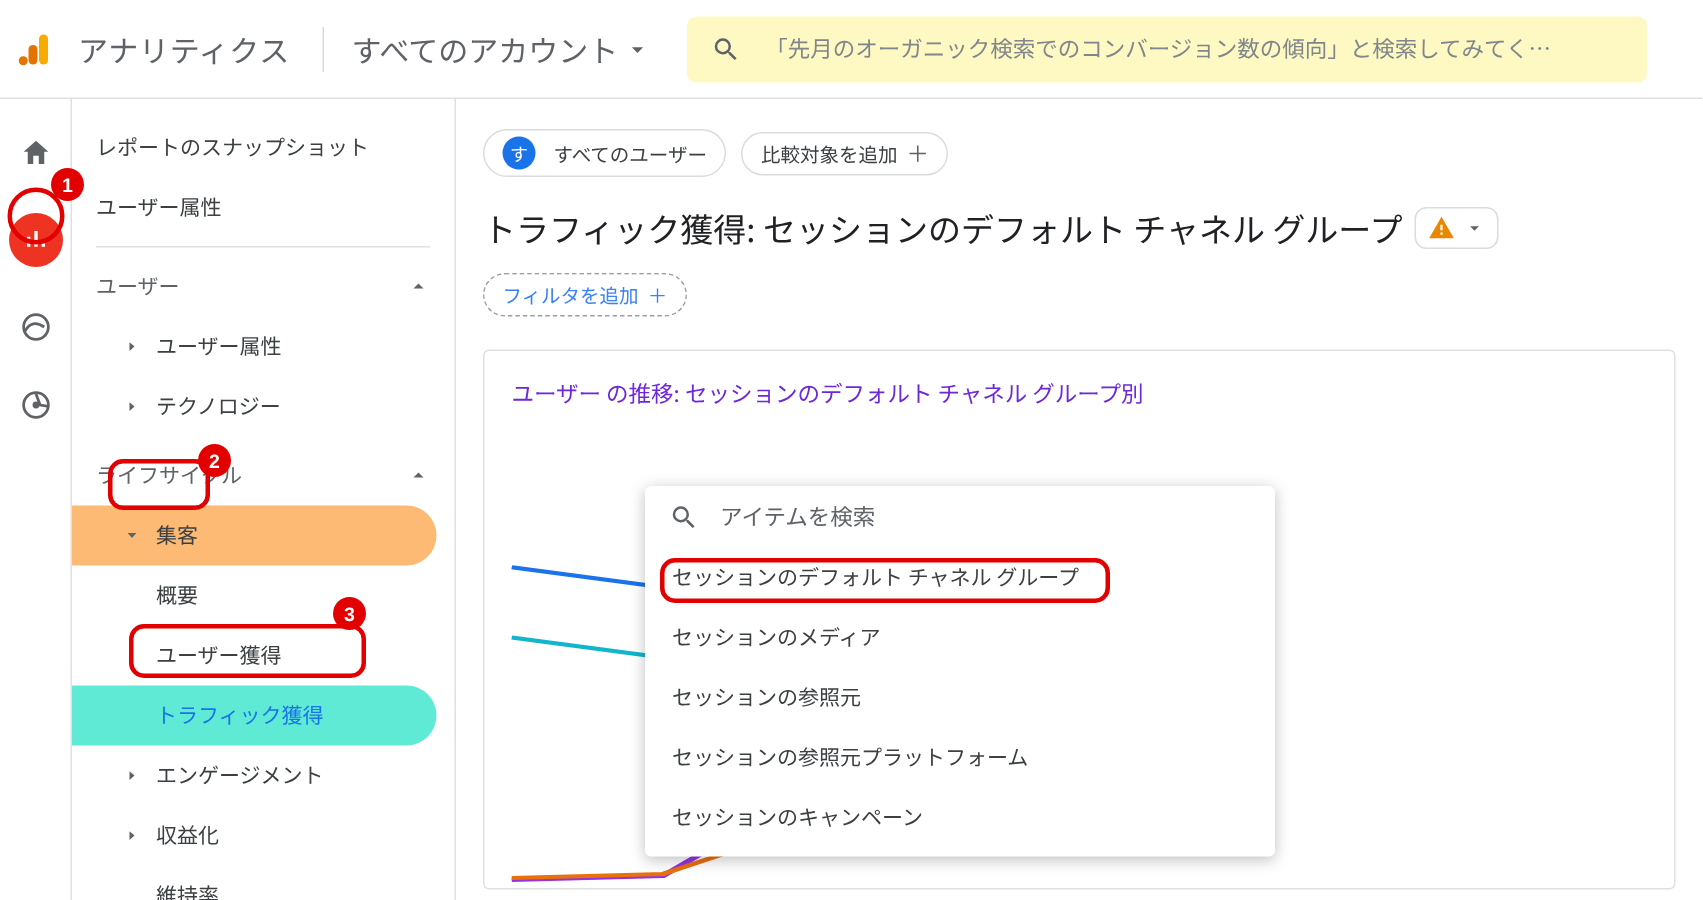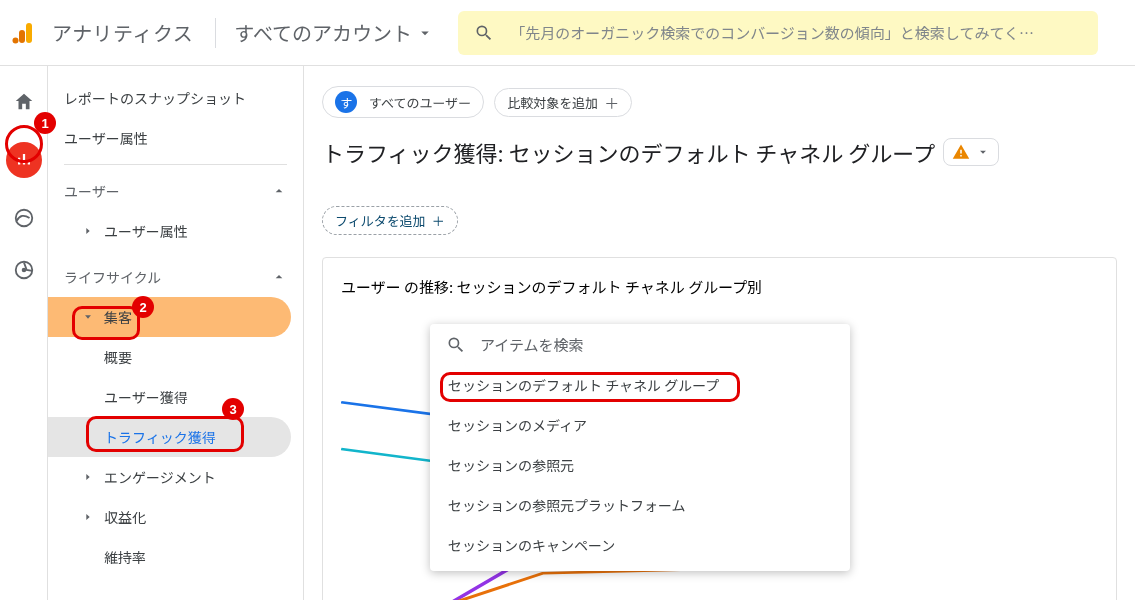--- a/index.html
+++ b/index.html
@@ -25,33 +25,33 @@
 
   
   .sidebar { width:256px; border-right:1px solid #e0e0e0; padding-top:12px; font-size:14px; color:#3c4043; overflow:hidden;}
   .side-item { padding:10px 16px; cursor:pointer; display:flex; align-items:center;}
   .side-section-header { padding:10px 16px; display:flex; align-items:center; color:#5f6368; cursor:pointer;}
   .side-section-header .label { flex:1; }
   .side-sub { padding:10px 16px 10px 34px; display:flex; align-items:center; cursor:pointer;}
   .side-sub .caret { width:12px; display:inline-flex; justify-content:center; margin-right:10px; color:#5f6368;}
   .side-sub2 { padding:10px 16px 10px 56px; cursor:pointer;}
   .side-sub.expanded { background:#fdba74; border-radius:0 20px 20px 0; margin-right:12px;}
-  .side-sub2.active { color:#1a73e8; background:#e5e5e5; border-radius:0 20px 20px 0; margin-right:12px;}
+  .side-sub2.active { color:#1a73e8; background:#5eead4; border-radius:0 20px 20px 0; margin-right:12px;}
   .side-hr { height:1px; background:#e0e0e0; margin:6px 16px; }
 
   
   .main { flex:1; padding:20px 18px; position:relative; }
   .pill { border:1px solid #dadce0; border-radius:16px; padding:4px 12px; font-size:13px; color:#3c4043; display:inline-flex; align-items:center; gap:6px; cursor:pointer; }
   .pill .plus { color:#5f6368; font-size:15px; line-height:1;}
   .badge-round { width:22px; height:22px; border-radius:50%; background:#1a73e8; color:#fff; font-size:12px; display:inline-flex; align-items:center; justify-content:center; margin-right:6px;}
   .page-title { font-size:22px; color:#202124; margin:18px 0 14px; display:flex; align-items:center; gap:8px; flex-wrap:wrap;}
   .warn-chip { display:inline-flex; align-items:center; gap:6px; border:1px solid #dadce0; border-radius:8px; padding:4px 8px; cursor:pointer;}
-  .dashed-pill { border:1px dashed #9aa0a6; border-radius:16px; padding:4px 12px; font-size:13px; color:#0c4a6e; display:inline-flex; align-items:center; gap:6px; cursor:pointer;margin-top:24px;}
+  .dashed-pill { border:1px dashed #9aa0a6; border-radius:16px; padding:4px 12px; font-size:13px; color:#3b82f6; display:inline-flex; align-items:center; gap:6px; cursor:pointer;}
   .panel { border:1px solid #e0e0e0; border-radius:4px; margin-top:22px; padding:18px 18px 0 18px; height:360px; position:relative; overflow:hidden;}
-  .panel-title { font-size:15px; color:#000000; margin-bottom:28px;}
+  .panel-title { font-size:15px; color:#6d28d9; margin-bottom:28px;}
   .chart { position:absolute; left:18px; right:18px; bottom:0; top:64px;}
   .chart svg { width:100%; height:100%;}
 
   
   .popover { position:absolute; left:430px; top:324px; width:420px; background:#fff; border-radius:4px; box-shadow:0 2px 10px rgba(0,0,0,0.25); z-index:50; padding-bottom:6px;}
   .pop-search { display:flex; align-items:center; padding:10px 16px; color:#5f6368; font-size:15px;}
   .pop-search svg { margin-right:14px;}
   .pop-item { padding:10px 18px; font-size:14px; color:#3c4043; cursor:pointer; }
 
   
@@ -131,20 +131,28 @@
         </svg>
     </div>
     <div class="side-sub">
       <span class="caret">
           <svg width="10" height="10" viewBox="0 0 24 24">
             <path d="M8 5l8 7-8 7z" fill="#5f6368"></path>
           </svg>
         </span>
       <span>ユーザー属性</span>
     </div>
+    <div class="side-sub">
+      <span class="caret">
+          <svg width="10" height="10" viewBox="0 0 24 24">
+            <path d="M8 5l8 7-8 7z" fill="#5f6368"></path>
+          </svg>
+        </span>
+      <span>テクノロジー</span>
+    </div>
 
     <div class="side-section-header" style="margin-top:6px;">
       <span class="label">ライフサイクル</span>
       <svg width="16" height="16" viewBox="0 0 24 24">
           <path d="M7 14l5-5 5 5z" fill="#5f6368"></path>
         </svg>
     </div>
     <div class="side-sub expanded">
       <span class="caret">
           <svg width="10" height="10" viewBox="0 0 24 24">

